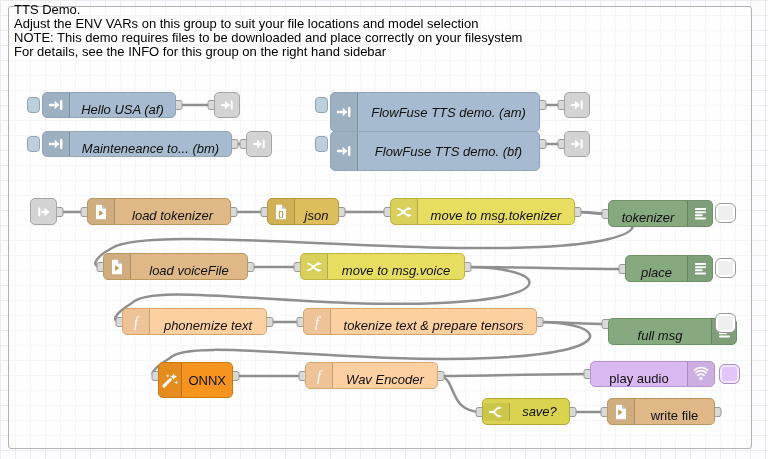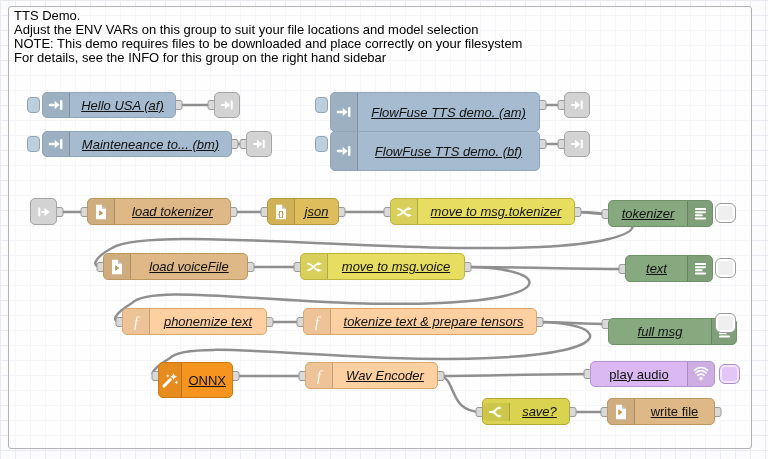--- a/index.html
+++ b/index.html
@@ -9,34 +9,34 @@
     background-image:linear-gradient(#e8eaf4 1px,transparent 1px),
                      linear-gradient(90deg,#e8eaf4 1px,transparent 1px);
     background-size:15px 15px;
     font-family:"Liberation Sans",sans-serif;
   }
   .group{
     position:absolute;left:8px;top:6px;width:742px;height:441px;
     border:1px solid #b3b3b3;border-radius:3px;
     background:rgba(255,255,255,0.55);
   }
-  .group-label{position:absolute;left:14px;top:9px;font-size:13px;color:#000;line-height:14px;white-space:nowrap;}
+  .group-label{position:absolute;left:14px;top:3px;font-size:13px;color:#000;line-height:14px;white-space:nowrap;}
   svg.wires{position:absolute;left:0;top:0;z-index:1;}
   .wire{stroke:#8f8f8f;stroke-width:2.5;fill:none;}
   .port{fill:#d9d9d9;stroke:#999;stroke-width:1;}
   .node{
     position:absolute;z-index:2;display:flex;align-items:stretch;
     border-radius:5px;box-sizing:border-box;font-size:13px;color:#111;
   }
   .strip{width:26px;display:flex;align-items:center;justify-content:center;border-radius:4px 0 0 4px;}
   .strip.right{border-radius:0 4px 4px 0;}
   .shade{background:rgba(0,0,0,0.06);}
   .div-r{border-right:1px solid rgba(0,0,0,0.18);}
   .div-l{border-left:1px solid rgba(0,0,0,0.18);}
-  .lbl{flex:1;display:flex;align-items:center;justify-content:center;white-space:nowrap;padding:8px 6px;text-decoration:underline;}
+  .lbl{flex:1;display:flex;align-items:center;justify-content:center;white-space:nowrap;padding:16px 6px;}
   .it{font-style:italic;}
   .inject{background:#a6bbcf;border:1px solid #91a5b8;}
   .linknode{background:#d3d3d3;border:1px solid #a5a5a5;justify-content:center;align-items:center;}
   .file{background:#deb887;border:1px solid #bc9860;}
   .jsonn{background:#debd5c;border:1px solid #b89a3e;}
   .change{background:#e6dd61;border:1px solid #bdb43e;}
   .switch{background:#d9d34f;border:1px solid #b1ab34;align-items:center;}
   .debug{background:#87a980;border:1px solid #6f9166;}
   .func{background:#fdd0a2;border:1px solid #d9a76b;}
   .onnx{background:#f5941f;border:1px solid #cc7a10;}
@@ -269,21 +269,21 @@
       <svg class="ic" width="18" height="18" viewBox="0 0 20 20" fill="none" stroke="#fff" stroke-width="2">
           <path d="M2.5 6.3 C8 6.3 11 13.7 15 13.7"></path>
           <path d="M2.5 13.7 C8 13.7 11 6.3 15 6.3"></path>
           <polygon points="14,4.4 18.8,6.3 14,8.2" fill="#fff" stroke="none"></polygon>
           <polygon points="14,11.8 18.8,13.7 14,15.6" fill="#fff" stroke="none"></polygon>
         </svg>
     </span>
     <span class="lbl it">move to msg.voice</span>
   </div>
   <div class="node debug" style="left:625px;top:255px;width:88px;height:27px">
-    <span class="lbl it">text</span>
+    <span class="lbl it">place</span>
     <span class="strip right shade div-l" style="width:24px">
       <svg class="ic" width="17" height="17" viewBox="0 0 20 20" fill="#fff">
           <rect x="3.5" y="3.6" width="13" height="2.3" rx="1"></rect>
           <rect x="3.5" y="7.3" width="13" height="2.3" rx="1"></rect>
           <rect x="3.5" y="11" width="9" height="2.3" rx="1"></rect>
           <rect x="3.5" y="14.7" width="13" height="2.3" rx="1"></rect>
         </svg>
     </span>
   </div>
   <div class="tab-btn" style="left:715px;top:258px"></div>

